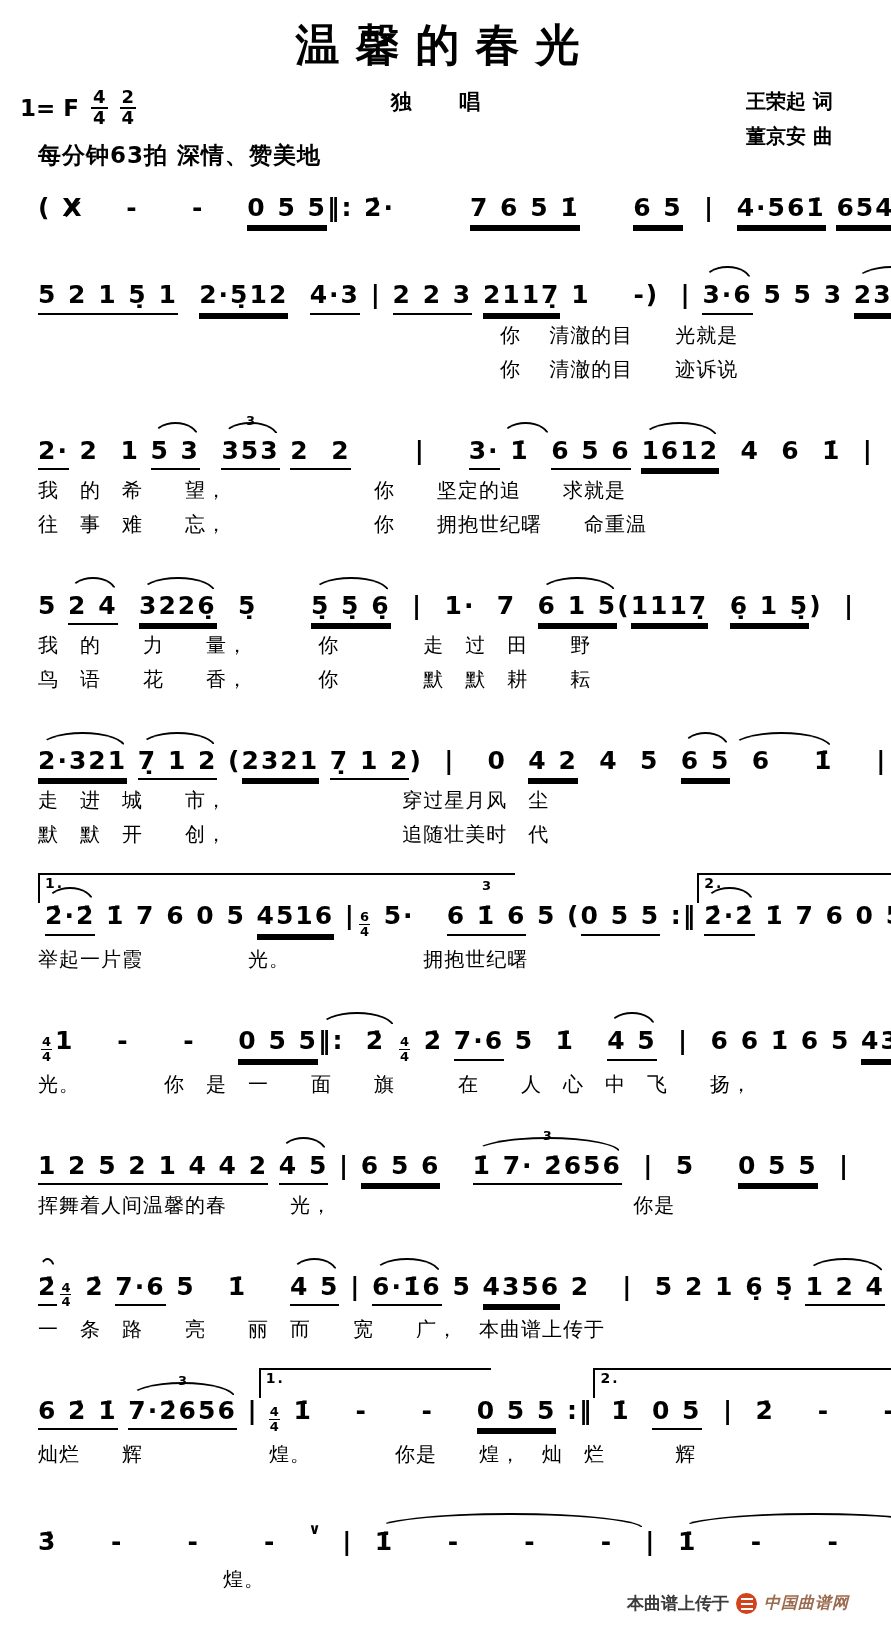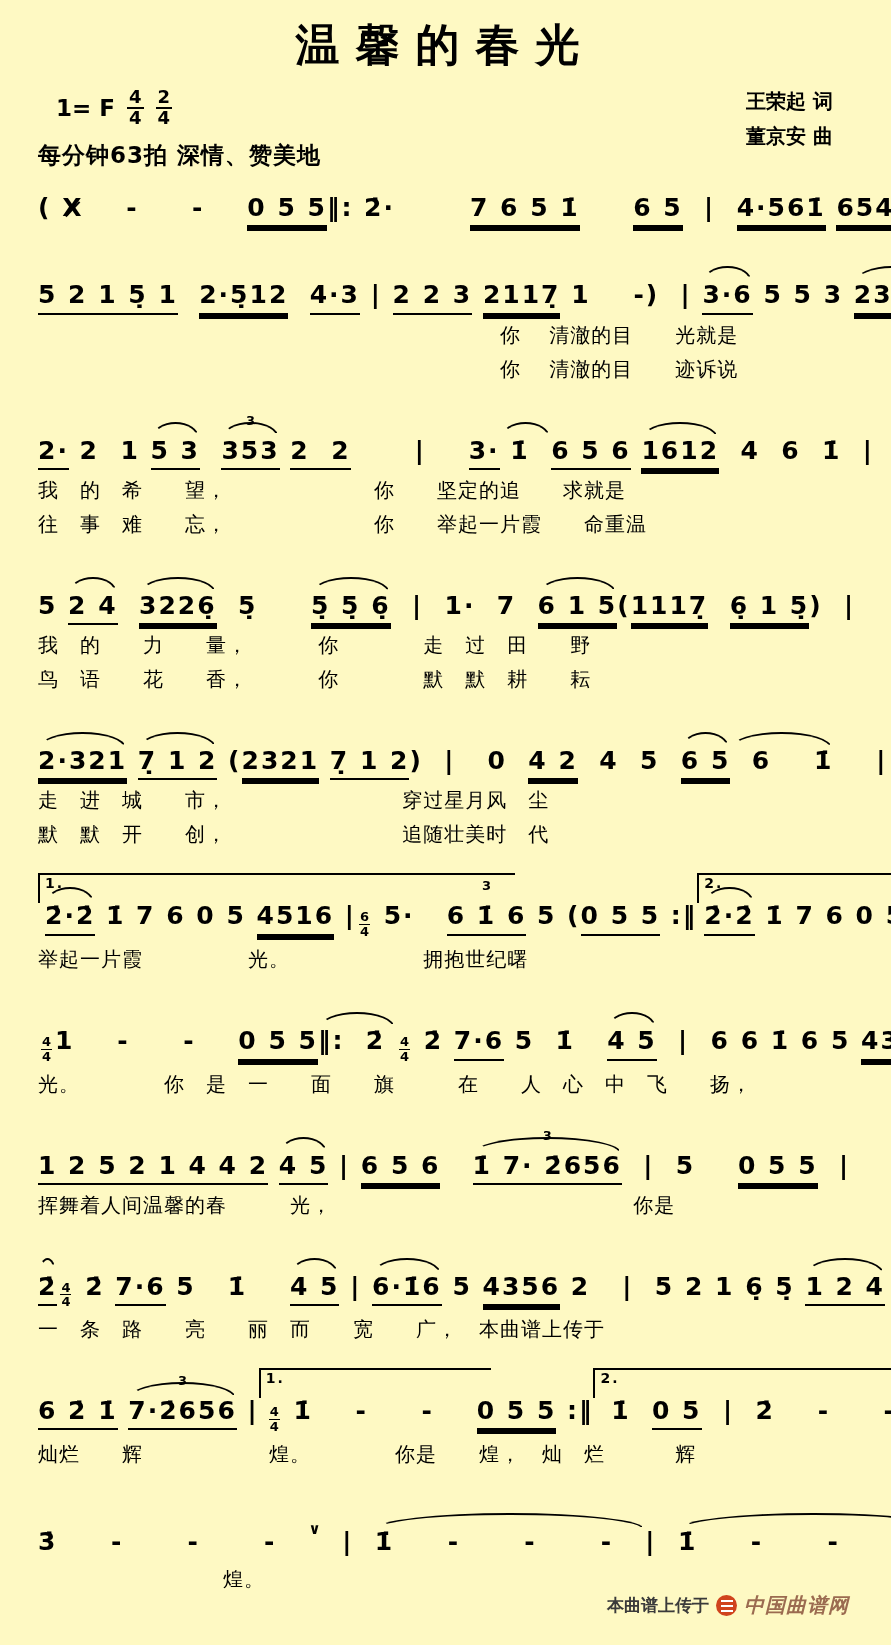--- a/index.html
+++ b/index.html
@@ -1,25 +1,25 @@
 <!DOCTYPE html>
 <html><head>
 <meta charset="utf-8">
 <style>
   html,body{margin:0;padding:0;background:#e8e8e8;}
-  #page{position:relative;width:891px;height:1645px;background:#fef9c3;margin:0 auto;
+  #page{position:relative;width:891px;height:1645px;background:#ffffff;margin:0 auto;
         overflow:hidden;color:#000;font-family:"DejaVu Sans",sans-serif;}
   
   #title{position:absolute;top:16px;left:0;right:0;text-align:center;
          font-size:44px;font-weight:bold;letter-spacing:16px;}
   #subtitle{position:absolute;top:88px;left:0;right:0;text-align:center;
             font-size:21px;font-weight:bold;letter-spacing:20px;}
   #credits{position:absolute;top:84px;right:58px;text-align:left;
            font-size:20px;font-weight:bold;line-height:1.75;}
-  #keybox{position:absolute;top:88px;left:56px;display:flex;align-items:center;
+  #keybox{position:absolute;top:88px;left:20px;display:flex;align-items:center;
           font-size:23px;font-weight:bold;}
   #keybox .bigfrac{display:inline-flex;flex-direction:column;align-items:center;
           font-size:18px;line-height:1.05;margin-left:12px;}
   #keybox .bigfrac .fn{border-bottom:2px solid #000;padding:0 2px;}
   #tempo{position:absolute;top:140px;left:38px;font-size:23px;font-weight:bold;letter-spacing:1px;}
   
   #score{position:absolute;top:172px;left:38px;right:26px;}
   .system{margin-bottom:32px;}
   .notes-row{font-size:25px;font-weight:bold;letter-spacing:2px;white-space:pre;
              padding-top:20px;line-height:1.25;}
@@ -41,28 +41,29 @@
          font-size:14px;font-weight:bold;padding:0 0 10px 5px;vertical-align:baseline;}
   .breath{font-size:15px;font-weight:bold;vertical-align:16px;letter-spacing:0;}
   .lyrics-row{font-size:20px;font-weight:normal;white-space:pre;letter-spacing:1px;
               margin-top:7px;line-height:1.35;}
   
   #footer{position:absolute;top:1592px;right:42px;display:flex;align-items:center;gap:7px;}
   #footer .upl{font-size:17px;color:#3a3a3a;font-weight:bold;margin-left:48px;}
   .logo{width:21px;height:21px;border-radius:50%;background:#d0431d;position:relative;flex:0 0 auto;}
   .logo::before{content:"";position:absolute;left:5px;right:4px;top:5px;height:2px;background:#fff;
                 box-shadow:0 5px 0 #fff,0 10px 0 #fff;}
-  .sitename{font-size:20px;font-weight:bold;font-style:italic;color:#9b6b50;letter-spacing:1px;}
+  .sitename{font-size:16px;font-weight:bold;font-style:italic;color:#9b6b50;letter-spacing:1px;}
 </style>
 </head>
 <body>
 
 <div id="page">
 
   <div id="title">温馨的春光</div>
+  <div id="subtitle">独  唱</div>
 
   <div id="credits">
     <div>王荣起 词</div>
     <div>董京安 曲</div>
   </div>
 
   <div id="keybox">
     <span>1= F</span>
     <span class="bigfrac">
       <span class="fn">4</span>
@@ -81,21 +82,21 @@
         <div class="notes-row"><span class="seg u0">( X̷    -     -    </span><span class="seg u2">0 5 5</span><span class="seg u0">‖: </span><span class="seg u0">2̇·       </span><span class="seg u2">7 6 5 1̇</span><span class="seg u0">     </span><span class="seg u2">6 5</span><span class="seg u0">  |  </span><span class="seg u2">4·561̇</span><span class="seg u0"> </span><span class="seg u2">6543</span></div>
       </div>
       <div class="system">
         <div class="notes-row"><span class="seg u1">5 2 1 5̣ 1</span><span class="seg u0">  </span><span class="seg u2">2·5̣12</span><span class="seg u0">  </span><span class="seg u1">4·3</span><span class="seg u0"> | </span><span class="seg u1">2 2 3</span><span class="seg u0"> </span><span class="seg u2">2117̣</span><span class="seg u0"> 1    -)  | </span><span class="seg u1 arc">3·6</span><span class="seg u0"> 5 5 3 </span><span class="seg u2 arc">2365</span></div>
         <div class="lyrics-row" style="margin-left: 462px;">你　 清澈的目　　光就是</div>
         <div class="lyrics-row" style="margin-left: 462px;">你　 清澈的目　　迹诉说</div>
       </div>
       <div class="system">
         <div class="notes-row"><span class="seg u1">2·</span><span class="seg u0"> 2  1 </span><span class="seg u1 arc">5 3</span><span class="seg u0">  </span><span class="seg u1 arc rel">353<span class="tuplet">3</span></span><span class="seg u0"> </span><span class="seg u1">2  2</span><span class="seg u0">      |    </span><span class="seg u1">3·</span><span class="seg u0 arc"> 1̇  </span><span class="seg u1">6 5 6</span><span class="seg u0"> </span><span class="seg u2 arc">1612</span><span class="seg u0">  4  6  1̇  |</span></div>
         <div class="lyrics-row">我　的　希　　望，　　　　　　　你　　坚定的追　　求就是</div>
-        <div class="lyrics-row">往　事　难　　忘，　　　　　　　你　　举起一片霞　　命重温</div>
+        <div class="lyrics-row">往　事　难　　忘，　　　　　　　你　　拥抱世纪曙　　命重温</div>
       </div>
       <div class="system">
         <div class="notes-row"><span class="seg u0">5 </span><span class="seg u1 arc">2 4</span><span class="seg u0">  </span><span class="seg u2 arc">3226̣</span><span class="seg u0">  5̣     </span><span class="seg u2 arc">5̣ 5̣ 6̣</span><span class="seg u0">  |  1·  7  </span><span class="seg u2 arc">6 1 5</span><span class="seg u0">(</span><span class="seg u2">1117̣</span><span class="seg u0">  </span><span class="seg u2">6̣ 1 5̣</span><span class="seg u0">)  |</span></div>
         <div class="lyrics-row">我　的　　力　　量，　　　 你　　　　走　过　田　　野</div>
         <div class="lyrics-row">鸟　语　　花　　香，　　　 你　　　　默　默　耕　　耘</div>
       </div>
       <div class="system">
         <div class="notes-row"><span class="seg u2 arc">2·321</span><span class="seg u0"> </span><span class="seg u1 arc">7̣ 1 2</span><span class="seg u0"> (</span><span class="seg u2">2321</span><span class="seg u0"> </span><span class="seg u1">7̣ 1 2</span><span class="seg u0">)  |   0  </span><span class="seg u2">4 2</span><span class="seg u0">  4  5  </span><span class="seg u2 arc">6 5</span><span class="seg u0 arc">  6    1̇</span><span class="seg u0">    |</span></div>
         <div class="lyrics-row">走　进　城　　市，　　　　　　　　 穿过星月风　尘</div>
         <div class="lyrics-row">默　默　开　　创，　　　　　　　　 追随壮美时　代</div>

